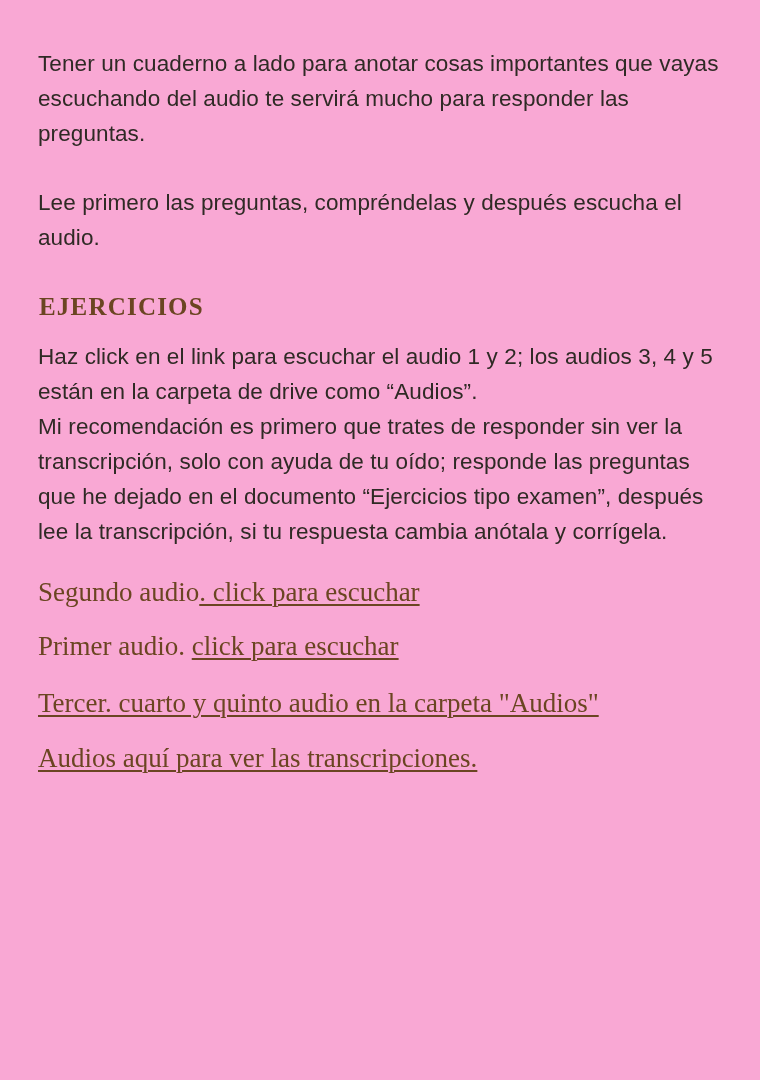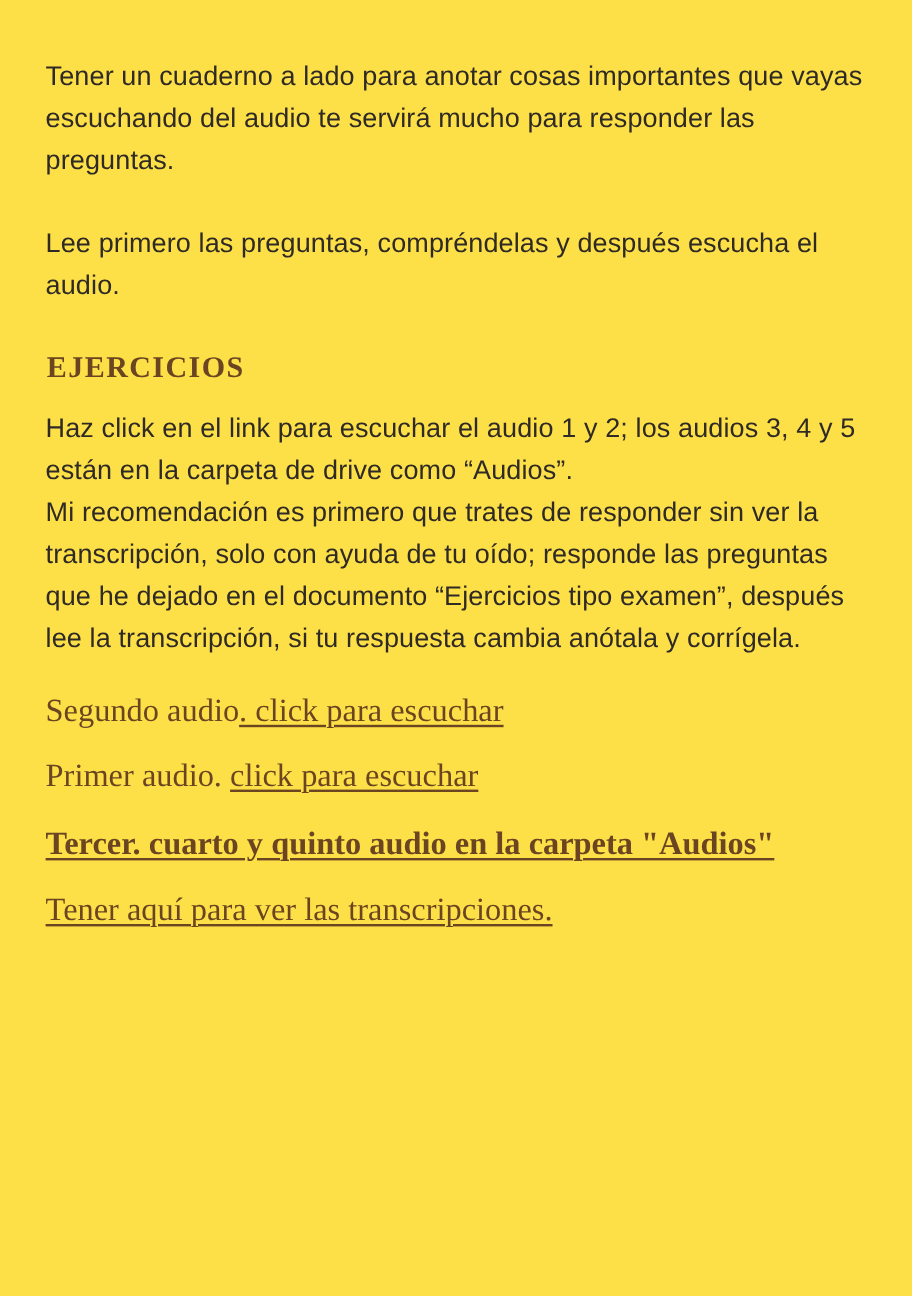--- a/index.html
+++ b/index.html
@@ -12,21 +12,21 @@
     background: #f4e9de;
     font-family: "Liberation Sans", sans-serif;
     color: #2e2a26;
     overflow: hidden;
   }
   .page {
     box-sizing: border-box;
     width: 760px;
     height: 1080px;
     padding: 46px 38px 0 38px;
-    background: #fde047;
+    background: #f9a8d4;
   }
   .para {
     font-size: 22.5px;
     line-height: 35px;
     color: #2f2a25;
     margin: 0 0 0 0;
     letter-spacing: 0.1px;
     max-width: 690px;
   }
   .gap-1 { height: 34px; }
@@ -69,21 +69,20 @@
     color: #6b4522;
     margin-bottom: 14px;
     max-width: 660px;
   }
   .link-block .lnk {
     color: #6b4522;
     text-decoration: underline;
     text-decoration-thickness: 1.5px;
     text-underline-offset: 3px;
     cursor: pointer;
-    font-weight: bold;
   }
 </style>
 </head>
 <body>
 
 <div class="page">
 
   <p class="para">Tener un cuaderno a lado para anotar cosas importantes que vayas escuchando del audio te servirá mucho para responder las preguntas.</p>
 
   <div class="gap-1"></div>
@@ -108,19 +107,19 @@
     <div class="link-row">
       <span class="plain">Primer audio.</span>
       <span class="lnk">click para escuchar</span>
     </div>
 
     <div class="link-block">
       <span class="lnk">Tercer. cuarto y quinto audio en la carpeta "Audios"</span>
     </div>
 
     <div class="link-row">
-      <span class="lnk">Tener aquí para ver las transcripciones.</span>
+      <span class="lnk">Audios aquí para ver las transcripciones.</span>
     </div>
 
 
   </div>
 
 </div>
 
 </body></html>

